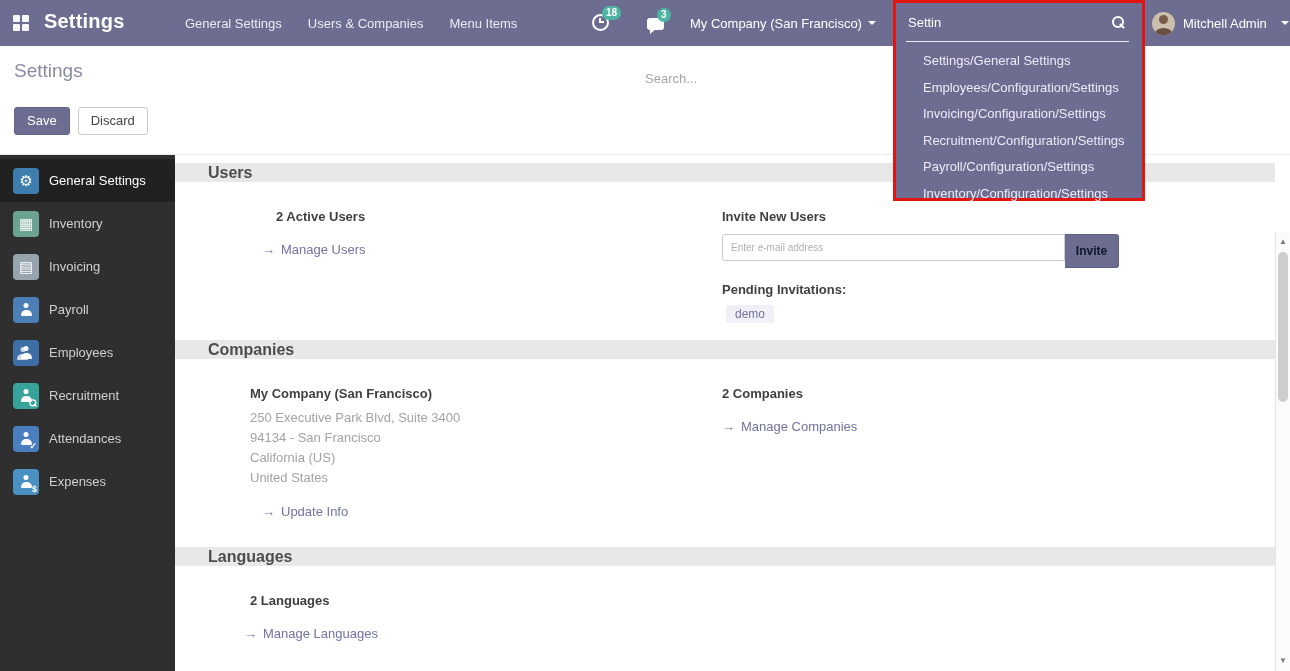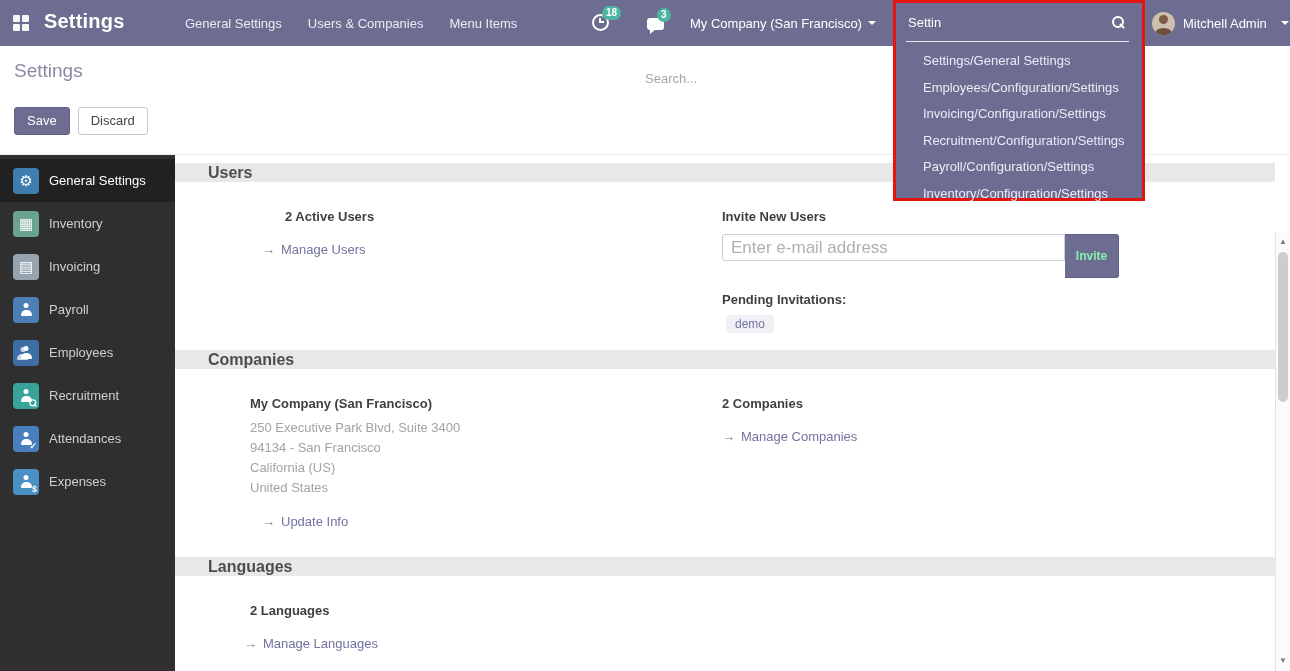--- a/index.html
+++ b/index.html
@@ -78,34 +78,34 @@
 
   .content { position:absolute; left:175px; right:15px; top:0; bottom:0; background:#fff; overflow:hidden; padding-top:8px; }
   .section-header { height:19px; background:#e8e8e8; display:flex; align-items:center; padding-left:33px; font-size:16px; font-weight:bold; color:#4d4d4d; }
   .section-body { display:flex; }
   .sb-users     { padding:26px 0 17px 75px; }
   .sb-companies { padding:26px 0 27px 75px; }
   .sb-languages { padding:26px 0 0 75px; }
   .col-l { width:472px; }
   .col-r { flex:1; }
   .bold-label { font-size:13px; font-weight:bold; color:#3f3f3f; line-height:18px; }
-  .users-head { display:flex; align-items:flex-end; gap:9px; }
+  .users-head { display:flex; align-items:flex-end; }
   .group-icon { position:relative; width:26px; height:15px; color:#4a4a4a; flex:0 0 26px; }
   .group-icon .pp { position:absolute; }
   .group-icon .pa { left:0; top:2px; transform:scale(.8); opacity:.7; }
   .group-icon .pb { left:8px; top:0; }
   .group-icon .pc { left:15px; top:2px; transform:scale(.8); opacity:.7; }
   .o-link { display:inline-flex; align-items:center; gap:6px; color:#7272a2; font-size:13px; cursor:pointer; text-decoration:none; }
   .o-link .arr { font-weight:bold; font-size:13px; }
   .link-row { margin-top:14px; margin-left:12px; }
   .addr { font-size:13px; color:#a3a3a3; line-height:20px; margin-top:5px; }
   .invite-group { display:flex; margin-top:8px; }
-  .invite-input { width:343px; height:27px; border:1px solid #ccccd4; padding:0 8px; font-size:17px; border-radius:3px 0 0 3px; outline:none; color:#555; font-family:inherit; }
+  .invite-input { width:343px; height:27px; border:1px solid #ccccd4; padding:0 8px; font-size:10px; border-radius:3px 0 0 3px; outline:none; color:#555; font-family:inherit; }
   .invite-input::placeholder { color:#b0b0b0; }
-  .invite-btn { width:54px; height:44px; background:#6d6d91; color:#86efac; border:1px solid #60608a; border-left:none; border-radius:0 3px 3px 0; font-size:12px; font-weight:bold; cursor:pointer; font-family:inherit; }
+  .invite-btn { width:54px; height:34px; background:#6d6d91; color:#0f172a; border:1px solid #60608a; border-left:none; border-radius:0 3px 3px 0; font-size:12px; font-weight:bold; cursor:pointer; font-family:inherit; }
   .pending { margin-top:13px; }
   .demo-tag { display:inline-block; margin-top:6px; margin-left:4px; background:#f0f0f6; color:#7272a2; font-size:12px; padding:2px 9px; border-radius:3px; cursor:pointer; }
 
   
   .scrollbar { position:absolute; right:0; top:232px; bottom:0; width:15px; background:#fbfbfb; border-left:1px solid #e4e4e4; z-index:20; }
   .sb-arrow { position:absolute; left:0; width:100%; text-align:center; font-size:8px; color:#7a7a7a; height:14px; line-height:14px; cursor:pointer; }
   .sb-up { top:3px; } .sb-down { bottom:3px; }
   .sb-thumb { position:absolute; left:2px; top:20px; width:10px; height:150px; background:#cdcdcd; border-radius:5px; cursor:pointer; }
 </style>
 </head>

